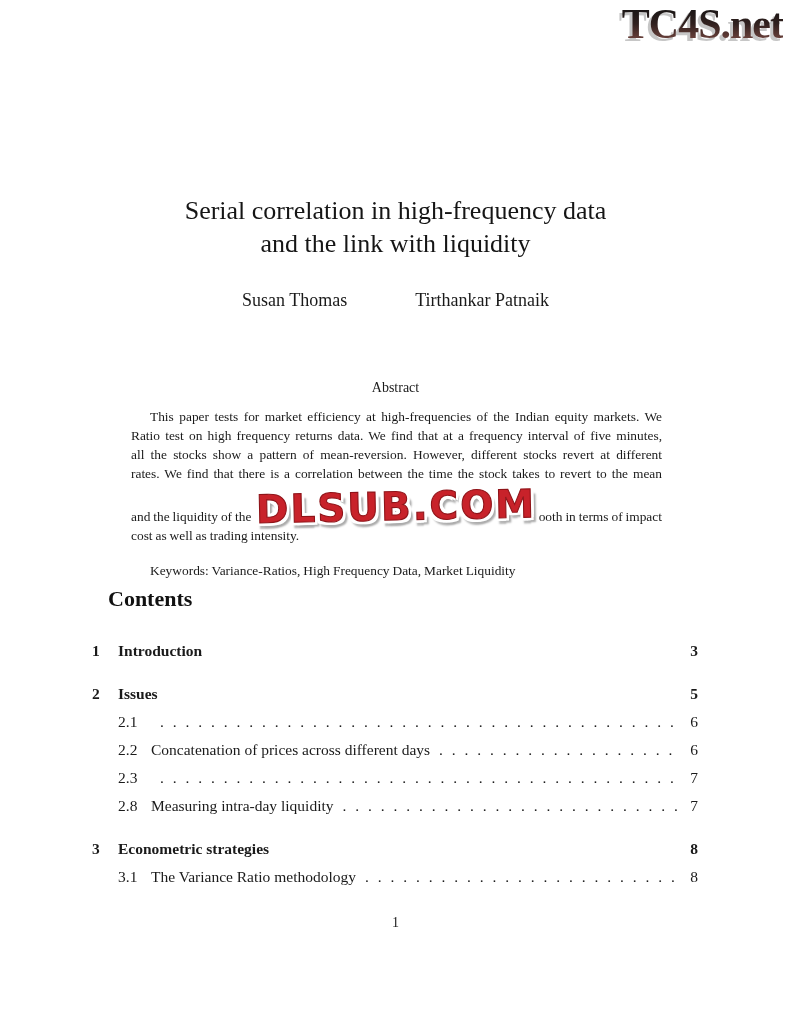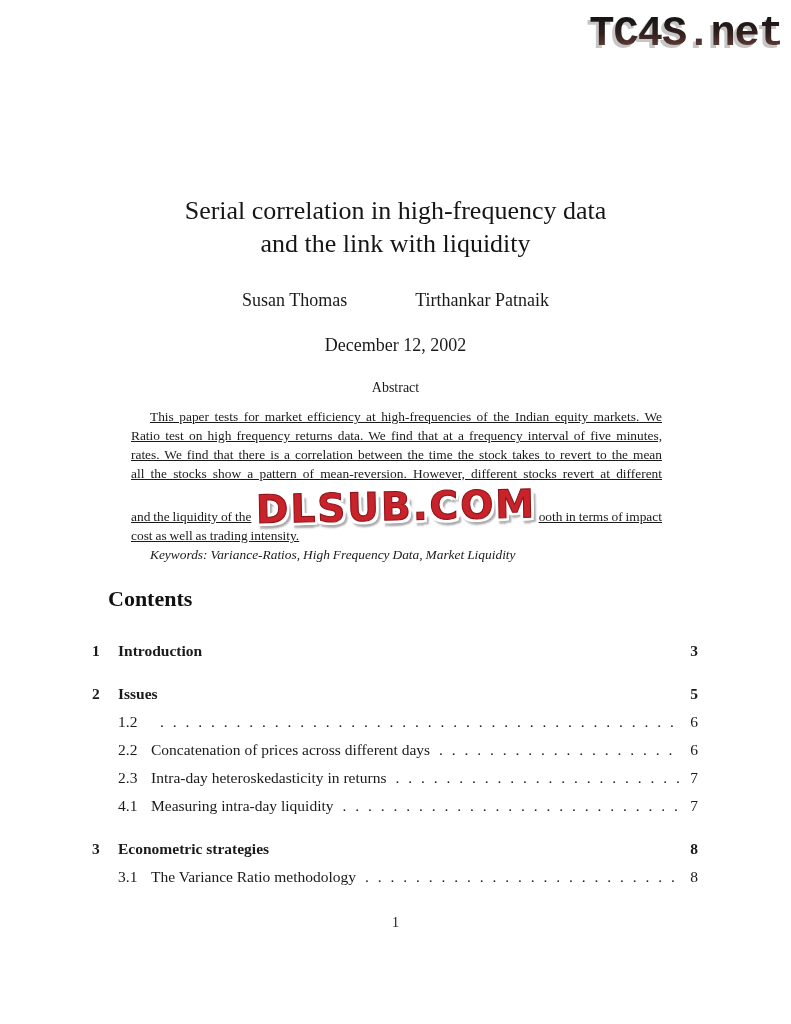--- a/index.html
+++ b/index.html
@@ -3,22 +3,22 @@
 <meta charset="utf-8">
 <style>
   html,body { margin:0; padding:0; background:#ffffff; }
   .page {
     position:relative; width:791px; height:1024px; background:#ffffff;
     font-family:"Liberation Serif", serif; color:#1a1a1a; overflow:hidden;
   }
 
   
   .tc4s {
-    position:absolute; top:10px; right:8px;
-    font-family:Liberation Mono, monospace; font-weight:bold;
+    position:absolute; top:0px; right:8px;
+    font-family:Liberation Serif, serif; font-weight:bold;
     font-size:42px; letter-spacing:-1px; line-height:48px;
     background:linear-gradient(180deg,#121212 10%, #31211f 50%, #7e4c45 92%);
     -webkit-background-clip:text; background-clip:text; color:transparent;
     filter:drop-shadow(-3px 3px 0 #c6c6c6);
   }
 
   
   .title {
     position:absolute; top:194px; left:0; width:100%;
     text-align:center; font-size:26px; line-height:33px; color:#151515;
@@ -37,26 +37,26 @@
   .abs-head {
     position:absolute; top:380px; left:0; width:100%;
     text-align:center; font-size:14px; font-weight:normal;
   }
 
   
   .abstract {
     position:absolute; top:407px; left:131px; width:531px;
     font-size:13.4px; line-height:19px; word-spacing:-0.4px;
   }
-  .abs-line { text-align:justify; text-align-last:justify;text-decoration:underline; }
+  .abs-line { text-align:justify; text-align-last:justify; }
   .abs-line.first { text-indent:19px; }
   .abs-line.split { display:flex; justify-content:space-between; text-align:left;margin-top:24px; }
   .abs-line.split .mid { color:#1a1a1a; }
   .abs-line.last { text-align:center; text-align-last:left; }
-  .keywords { font-style:italic; text-indent:19px; margin-top:0; }
+  .keywords { text-indent:19px; margin-top:16px; }
 
   
   .dlsub {
     position:absolute; top:487px; left:256px; z-index:5;
     transform:rotate(-1.2deg);
     font-family:"DejaVu Sans", sans-serif; font-weight:bold;
     font-size:39px; letter-spacing:2px; line-height:40px;
     -webkit-text-stroke:1.1px #8e1318;
     text-shadow:
       -3px 0 0 #fff, 3px 0 0 #fff, 0 -3px 0 #fff, 0 3px 0 #fff,
@@ -113,30 +113,29 @@
   <div class="title">
     <div>Serial correlation in high-frequency data</div>
     <div>and the link with liquidity</div>
   </div>
 
   <div class="authors">
     <span>Susan Thomas</span>
     <span>Tirthankar Patnaik</span>
   </div>
 
-  <div class="date">December 12, 2002</div>
 
   <div class="abs-head">Abstract</div>
 
   <div class="abstract">
     <div>
         <div class="abs-line first">This paper tests for market efficiency at high-frequencies of the Indian equity markets. We</div>
         <div class="abs-line">Ratio test on high frequency returns data. We find that at a frequency interval of five minutes,</div>
+        <div class="abs-line">all the stocks show a pattern of mean-reversion. However, different stocks revert at different</div>
         <div class="abs-line">rates. We find that there is a correlation between the time the stock takes to revert to the mean</div>
-        <div class="abs-line">all the stocks show a pattern of mean-reversion. However, different stocks revert at different</div>
       </div>
     <div class="abs-line split">
       <span>and the liquidity of the</span>
       <span class="mid">lic</span>
       <span>ooth in terms of impact</span>
     </div>
     <div class="abs-line last">cost as well as trading intensity.</div>
     <div class="keywords">Keywords: Variance-Ratios, High Frequency Data, Market Liquidity</div>
   </div>
 
@@ -152,38 +151,37 @@
           <span class="toc-dots">. . . . . . . . . . . . . . . . . . . . . . . . . . . . . . . . . . . . . . . . . . . . . . . . . . . . . . . . . . . . . . . . . . . . . .</span>
           <span class="toc-page">3</span>
         </div>
         <div class="toc-row lvl1">
           <span class="toc-num">2</span>
           <span class="toc-label">Issues</span>
           <span class="toc-dots">. . . . . . . . . . . . . . . . . . . . . . . . . . . . . . . . . . . . . . . . . . . . . . . . . . . . . . . . . . . . . . . . . . . . . .</span>
           <span class="toc-page">5</span>
         </div>
         <div class="toc-row lvl2">
-          <span class="toc-num">1.2</span>
+          <span class="toc-num">2.1</span>
           <span class="toc-dots">. . . . . . . . . . . . . . . . . . . . . . . . . . . . . . . . . . . . . . . . . . . . . . . . . . . . . . . . . . . . . . . . . . . . . .</span>
           <span class="toc-page">6</span>
         </div>
         <div class="toc-row lvl2">
           <span class="toc-num">2.2</span>
           <span class="toc-label">Concatenation of prices across different days</span>
           <span class="toc-dots">. . . . . . . . . . . . . . . . . . . . . . . . . . . . . . . . . . . . . . . . . . . . . . . . . . . . . . . . . . . . . . . . . . . . . .</span>
           <span class="toc-page">6</span>
         </div>
         <div class="toc-row lvl2">
           <span class="toc-num">2.3</span>
-          <span class="toc-label">Intra-day heteroskedasticity in returns</span>
           <span class="toc-dots">. . . . . . . . . . . . . . . . . . . . . . . . . . . . . . . . . . . . . . . . . . . . . . . . . . . . . . . . . . . . . . . . . . . . . .</span>
           <span class="toc-page">7</span>
         </div>
         <div class="toc-row lvl2">
-          <span class="toc-num">4.1</span>
+          <span class="toc-num">2.8</span>
           <span class="toc-label">Measuring intra-day liquidity</span>
           <span class="toc-dots">. . . . . . . . . . . . . . . . . . . . . . . . . . . . . . . . . . . . . . . . . . . . . . . . . . . . . . . . . . . . . . . . . . . . . .</span>
           <span class="toc-page">7</span>
         </div>
         <div class="toc-row lvl1">
           <span class="toc-num">3</span>
           <span class="toc-label">Econometric strategies</span>
           <span class="toc-dots">. . . . . . . . . . . . . . . . . . . . . . . . . . . . . . . . . . . . . . . . . . . . . . . . . . . . . . . . . . . . . . . . . . . . . .</span>
           <span class="toc-page">8</span>
         </div>

